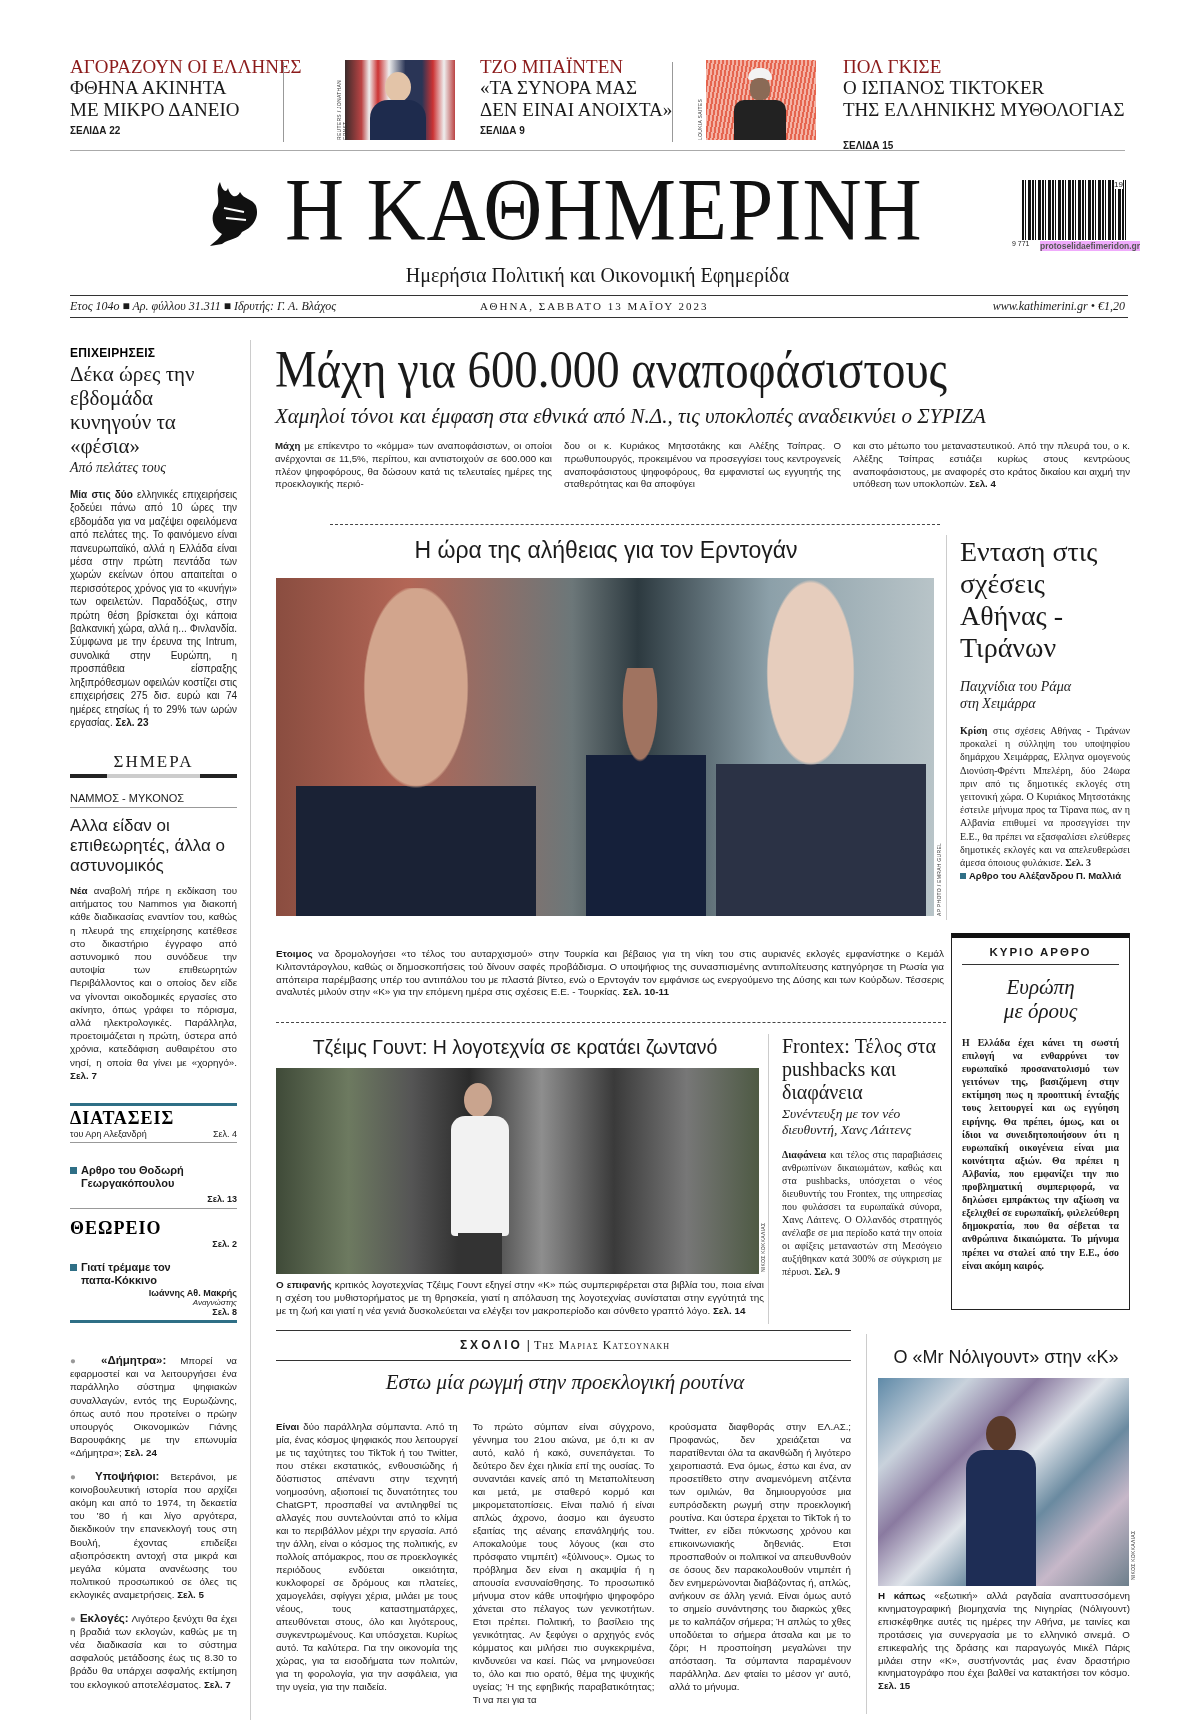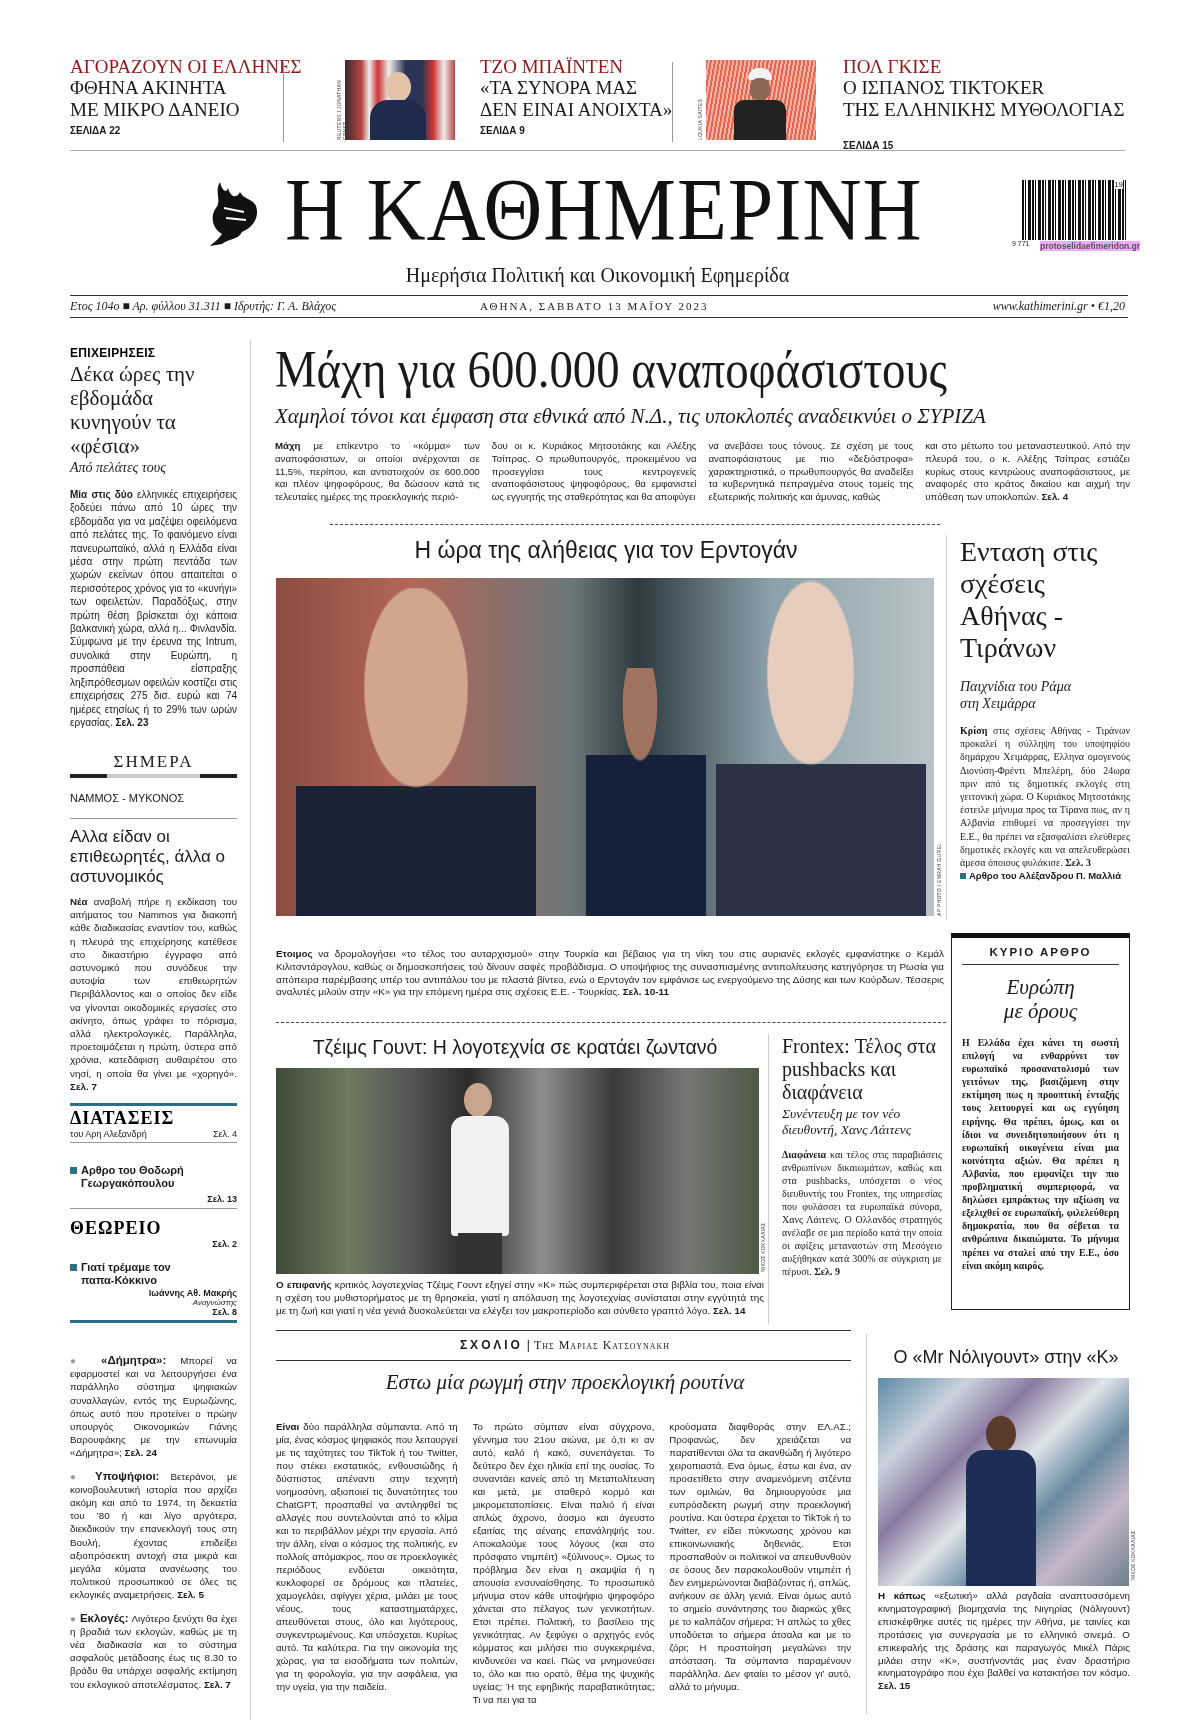--- a/index.html
+++ b/index.html
@@ -78,21 +78,21 @@
 <div class="abs" style="left:70px;top:346px;width:167px">
   <div class="b teal" style="font-size:12px;letter-spacing:.3px">ΕΠΙΧΕΙΡΗΣΕΙΣ</div>
   <div class="serif" style="font-size:21px;line-height:24px;margin-top:2px;width:140px">Δέκα ώρες την εβδομάδα κυνηγούν τα «φέσια»</div>
   <div class="serif" style="font-size:14px;font-style:italic;margin-top:2px">Από πελάτες τους</div>
   <p class="body-txt" style="margin-top:12px;font-size:10px;line-height:13.4px"><span class="b">Μία στις δύο</span><span> ελληνικές επιχειρήσεις ξοδεύει πάνω από 10 ώρες την εβδομάδα για να μαζέψει οφειλόμενα από πελάτες της. Το φαινόμενο είναι πανευρωπαϊκό, αλλά η Ελλάδα είναι μέσα στην πρώτη πεντάδα των χωρών εκείνων όπου απαιτείται ο περισσότερος χρόνος για το «κυνήγι» των οφειλετών. Παραδόξως, στην πρώτη θέση βρίσκεται όχι κάποια βαλκανική χώρα, αλλά η... Φινλανδία. Σύμφωνα με την έρευνα της Intrum, συνολικά στην Ευρώπη, η προσπάθεια είσπραξης ληξιπρόθεσμων οφειλών κοστίζει στις επιχειρήσεις 275 δισ. ευρώ και 74 ημέρες ετησίως ή το 29% των ωρών εργασίας.</span><span class="b"> Σελ. 23</span></p>
 </div>
 
 <div class="abs" style="left:70px;top:752px;width:167px">
   <div class="serif" style="text-align:center;font-size:17px;letter-spacing:2px">ΣΗΜΕΡΑ</div>
   <div style="height:4px;background:linear-gradient(90deg,#222 0 22%,#ccc 22% 78%,#222 78%);margin-top:2px"></div>
-  <div style="font-size:11px;margin-top:14px;padding-bottom:14px;border-bottom:1px solid #999">ΝΑΜΜΟΣ - ΜΥΚΟΝΟΣ</div>
+  <div style="font-size:11px;margin-top:14px;padding-bottom:3px;border-bottom:1px solid #999">ΝΑΜΜΟΣ - ΜΥΚΟΝΟΣ</div>
   <div style="font-size:17px;line-height:20px;margin-top:8px">Αλλα είδαν οι επιθεωρητές, άλλα ο αστυνομικός</div>
   <p class="body-txt" style="margin-top:8px;font-size:9.8px;line-height:13.2px"><span class="b">Νέα</span><span> αναβολή πήρε η εκδίκαση του αιτήματος του Nammos για διακοπή κάθε διαδικασίας εναντίον του, καθώς η πλευρά της επιχείρησης κατέθεσε στο δικαστήριο έγγραφο από αστυνομικό που συνόδευε την αυτοψία των επιθεωρητών Περιβάλλοντος και ο οποίος δεν είδε να γίνονται οικοδομικές εργασίες στο ακίνητο, όπως γράφει το πόρισμα, αλλά ηλεκτρολογικές. Παράλληλα, προετοιμάζεται η πρώτη, ύστερα από χρόνια, κατεδάφιση αυθαιρέτου στο νησί, η οποία θα γίνει με «χορηγό».</span><span class="b"> Σελ. 7</span></p>
 </div>
 
 <div class="hr" style="left:70px;top:1103px;width:167px;height:3px;background:#2f6f86"></div>
 <div class="abs" style="left:70px;top:1108px;width:167px">
   <div class="serif b teal" style="font-size:18px;letter-spacing:1px">ΔΙΑΤΑΣΕΙΣ</div>
   <div style="display:flex;justify-content:space-between;font-size:9px;font-weight:normal;border-bottom:1px solid #999;padding-bottom:3px">
     <span>του Αρη Αλεξανδρή</span>
     <span>Σελ. 4</span>
@@ -124,21 +124,20 @@
   <p class="body-txt" style="font-size:9.8px;line-height:13.2px;margin-top:10px"><span style="color:#999">● </span><span class="b" style="font-size:11.5px">Εκλογές:</span><span> Λιγότερο ξενύχτι θα έχει η βραδιά των εκλογών, καθώς με τη νέα διαδικασία και το σύστημα ασφαλούς μετάδοσης έως τις 8.30 το βράδυ θα υπάρχει ασφαλής εκτίμηση του εκλογικού αποτελέσματος.</span><span class="b"> Σελ. 7</span></p>
 </div>
 
 <div class="vr" style="left:250px;top:340px;height:1380px;background:#ccc"></div>
 
 <div class="abs serif" style="left:275px;top:340px;width:860px;font-size:52px;line-height:60px;white-space:nowrap;transform:scaleX(.9);transform-origin:left">Μάχη για 600.000 αναποφάσιστους</div>
 <div class="abs serif" style="left:275px;top:404px;width:860px;font-size:21px;font-style:italic;white-space:nowrap">Χαμηλοί τόνοι και έμφαση στα εθνικά από Ν.Δ., τις υποκλοπές αναδεικνύει ο ΣΥΡΙΖΑ</div>
 <div class="abs" style="left:275px;top:440px;width:855px;display:flex;gap:12px">
   <p class="body-txt" style="flex:1;font-size:9.7px;line-height:12.8px"><span class="b">Μάχη</span><span> με επίκεντρο το «κόμμα» των αναποφάσιστων, οι οποίοι ανέρχονται σε 11,5%, περίπου, και αντιστοιχούν σε 600.000 και πλέον ψηφοφόρους, θα δώσουν κατά τις τελευταίες ημέρες της προεκλογικής περιό-</span></p>
   <p class="body-txt" style="flex:1;font-size:9.7px;line-height:12.8px">δου οι κ. Κυριάκος Μητσοτάκης και Αλέξης Τσίπρας. Ο πρωθυπουργός, προκειμένου να προσεγγίσει τους κεντρογενείς αναποφάσιστους ψηφοφόρους, θα εμφανιστεί ως εγγυητής της σταθερότητας και θα αποφύγει</p>
-  <p class="body-txt" style="flex:1;font-size:9.7px;line-height:12.8px">να ανεβάσει τους τόνους. Σε σχέση με τους αναποφάσιστους με πιο «δεξιόστροφα» χαρακτηριστικά, ο πρωθυπουργός θα αναδείξει τα κυβερνητικά πεπραγμένα στους τομείς της εξωτερικής πολιτικής και άμυνας, καθώς</p>
   <p class="body-txt" style="flex:1;font-size:9.7px;line-height:12.8px"><span>και στο μέτωπο του μεταναστευτικού. Από την πλευρά του, ο κ. Αλέξης Τσίπρας εστιάζει κυρίως στους κεντρώους αναποφάσιστους, με αναφορές στο κράτος δικαίου και αιχμή την υπόθεση των υποκλοπών.</span><span class="b"> Σελ. 4</span></p>
 </div>
 
 <div class="dash" style="left:330px;top:524px;width:610px"></div>
 
 <div class="abs cond" style="left:270px;top:537px;width:672px;text-align:center;font-size:23px">Η ώρα της αλήθειας για τον Ερντογάν</div>
 <div class="abs ph" style="left:276px;top:578px;width:658px;height:338px;background:linear-gradient(90deg,#8a4d40 0,#b36656 20%,#6c7779 45%,#2d3a40 55%,#8ca0a9 75%,#b8c4c8 100%)">
   <div style="position:absolute;left:20px;top:10px;width:240px;height:330px;background:radial-gradient(ellipse at 50% 30%,#d2a58d 0 30%,transparent 31%),linear-gradient(180deg,transparent 60%,#1a2235 60%)"></div>
   <div style="position:absolute;left:440px;top:0;width:210px;height:338px;background:radial-gradient(ellipse at 45% 28%,#e6cdbd 0 26%,transparent 27%),linear-gradient(180deg,transparent 55%,#2b3245 55%)"></div>
   <div style="position:absolute;left:310px;top:90px;width:120px;height:248px;background:radial-gradient(ellipse at 45% 15%,#a07360 0 18%,transparent 19%),linear-gradient(180deg,transparent 35%,#15203a 35%)"></div>

